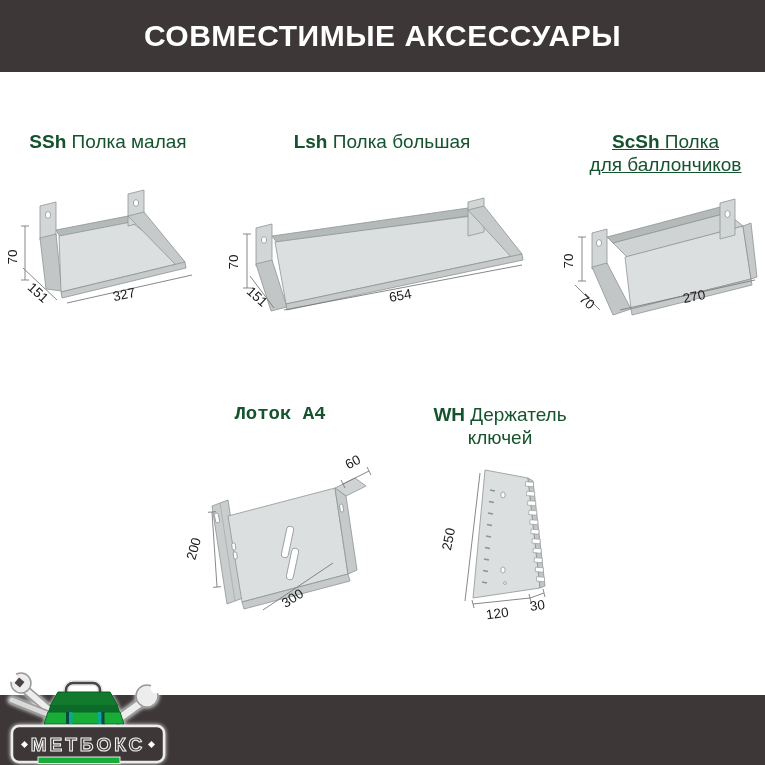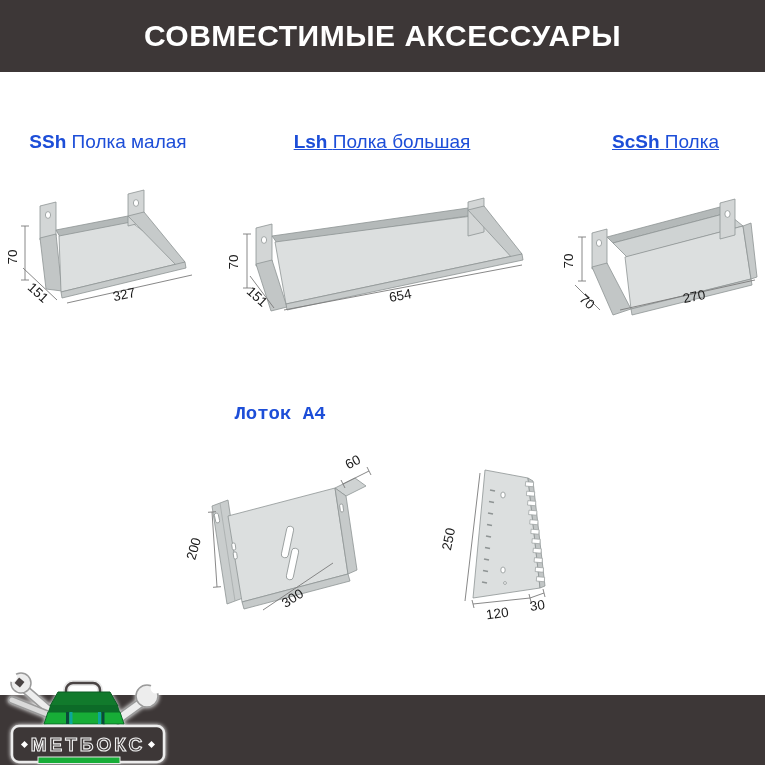--- a/index.html
+++ b/index.html
@@ -8,21 +8,21 @@
     overflow:hidden; font-family:"Liberation Sans", sans-serif;
   }
   .header {
     position:absolute; left:0; top:0; width:765px; height:72px;
     background:#3d3737; display:flex; align-items:center; justify-content:center;
   }
   .header .title {
     color:#ffffff; font-size:30px; font-weight:bold; letter-spacing:0.5px;
   }
   .plabel {
-    position:absolute; font-size:19px; color:#1d4ed8; text-align:center;
+    position:absolute; font-size:19px; color:#14532d; text-align:center;
     line-height:23px; white-space:nowrap;
   }
   .plabel b { font-weight:bold; }
   .ill { position:absolute; }
   .dim line { stroke:#7a7a7a; stroke-width:0.9; }
   .dim text {
     font-family:"Liberation Sans", sans-serif; font-size:13.5px;
     fill:#1a1a1a; text-anchor:middle;
   }
   .part { stroke:#8e9494; stroke-width:0.8; stroke-linejoin:round; }
@@ -43,27 +43,28 @@
 <div class="page">
 
   <div class="header">
     <span class="title">СОВМЕСТИМЫЕ АКСЕССУАРЫ</span>
   </div>
 
   <div class="plabel" style="left:8px; top:130px; width:200px;">
     <b>SSh</b>
     <span>Полка малая</span>
   </div>
-  <div class="plabel" style="left:282px; top:130px; width:200px;text-decoration:underline;">
+  <div class="plabel" style="left:282px; top:130px; width:200px;">
     <b>Lsh</b>
     <span>Полка большая</span>
   </div>
   <div class="plabel" style="left:568px; top:130px; width:195px; white-space:normal;text-decoration:underline;">
     <b>ScSh</b>
     <span>Полка</span><br>
+    <span>для баллончиков</span>
   </div>
 
   <svg class="ill" style="left:5px; top:186px;" width="200" height="135" viewBox="0 0 200 135">
     <g class="part">
       <polygon points="35,20 51,16 51,50 35,54" fill="#d3d6d6"></polygon>
       <ellipse cx="43" cy="29" rx="2.6" ry="3.4" fill="#ffffff"></ellipse>
       <polygon points="35,52 51,48 57,105 41,103" fill="#c2c6c6"></polygon>
       <polygon points="51,44 123,30 129,37 55,51" fill="#b4b9b9"></polygon>
       <polygon points="54,50 126,36 180,76 56,106" fill="#dcdfdf"></polygon>
       <polygon points="123,8 139,4 139,36 123,40" fill="#d3d6d6"></polygon>
@@ -127,20 +128,25 @@
       <text x="10" y="68" transform="rotate(-90 10 68)">70</text>
       <line x1="12" y1="92" x2="37" y2="117"></line>
       <text x="21" y="112" transform="rotate(42 21 112)">70</text>
       <line x1="57" y1="117" x2="192" y2="87"></line>
       <text x="132" y="108" transform="rotate(-12 132 108)">270</text>
     </g>
   </svg>
 
   <div class="plabel" style="left:195px; top:403px; width:170px;font-family:Liberation Mono, monospace;">
     <b>Лоток А4</b>
+  </div>
+  <div class="plabel" style="left:415px; top:403px; width:170px; white-space:normal;">
+    <b>WH</b>
+    <span>Держатель</span><br>
+    <span>ключей</span>
   </div>
 
   <svg class="ill" style="left:185px; top:450px;" width="212" height="178" viewBox="0 0 212 178">
     <g class="part">
       <polygon points="27,56 43,50 58,148 42,154" fill="#c9cdcd"></polygon>
       <line x1="35" y1="53" x2="50" y2="151" stroke="#a7acac" stroke-width="0.8"></line>
       <rect x="30" y="63" width="4" height="10" rx="2" fill="#ffffff" transform="rotate(-12 32 68)"></rect>
       <polygon points="43,66 150,38 163,124 57,152" fill="#dcdfdf"></polygon>
       <polygon points="150,38 170,28 181,36 161,46" fill="#cfd3d3"></polygon>
       <polygon points="150,38 161,46 172,120 163,124" fill="#c6caca"></polygon>

